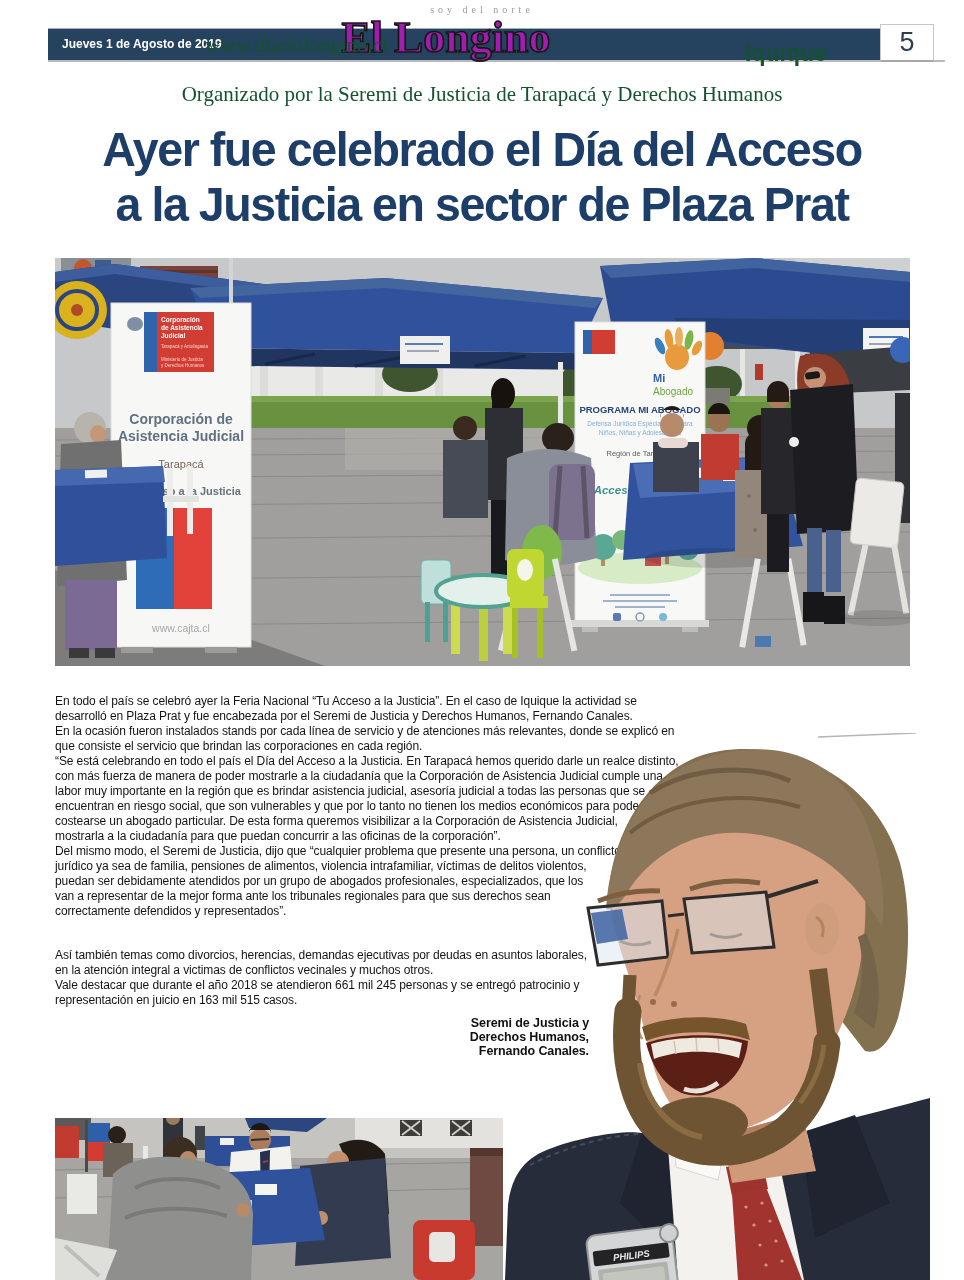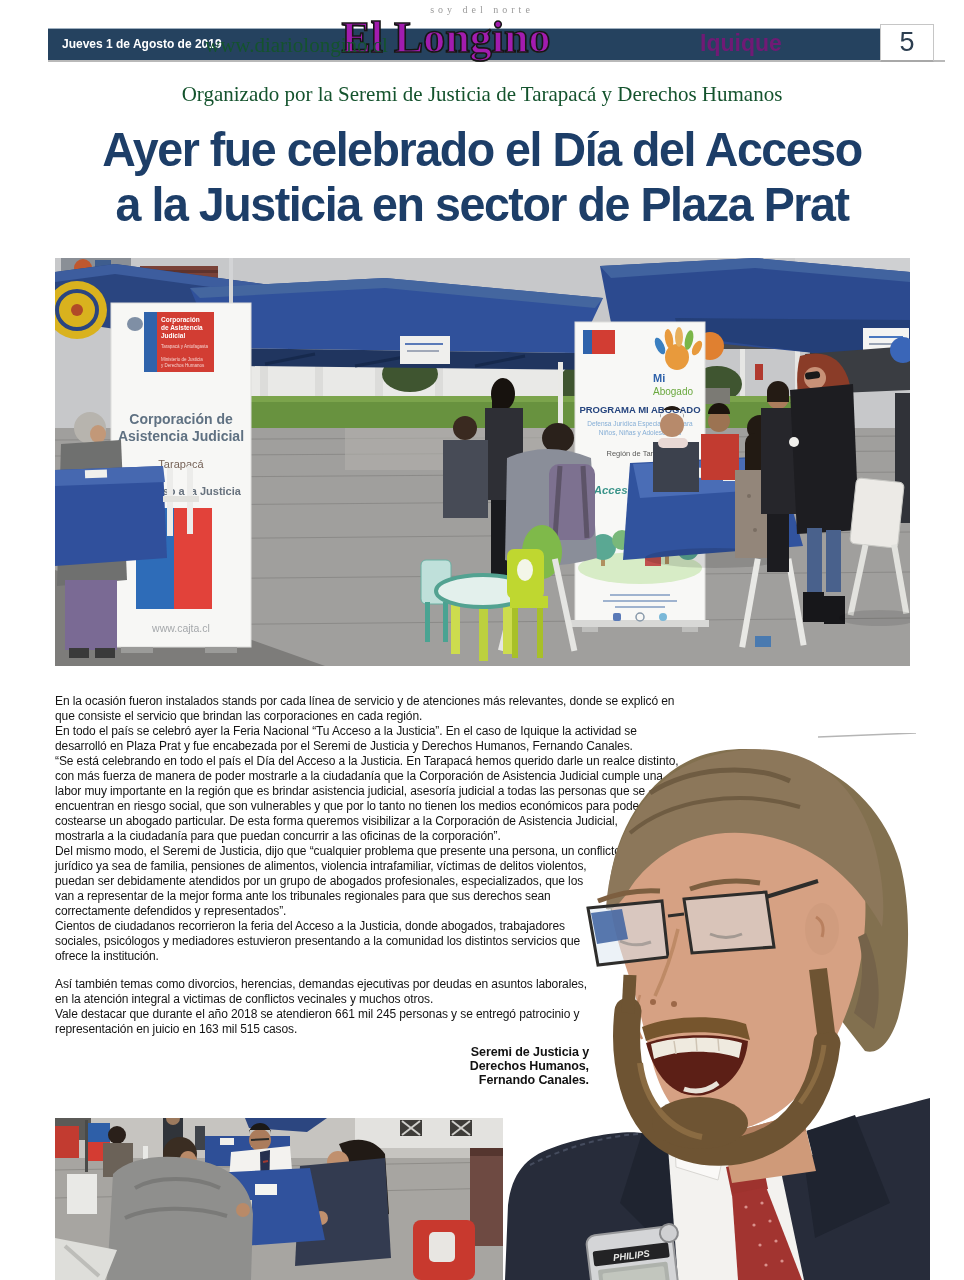--- a/index.html
+++ b/index.html
@@ -10,40 +10,40 @@
           border-top:1px solid #9fb0bf;}
   .bar-shadow{position:absolute;left:48px;top:60px;width:897px;height:2px;background:#b9b9b9;}
   .tagline{position:absolute;left:0;top:4px;width:964px;text-align:center;color:#9a9a9a;
            font-family:"Liberation Serif",serif;font-size:10px;letter-spacing:4px;}
   .masthead{position:absolute;left:0;top:12px;width:892px;text-align:center;
             font-family:"Liberation Serif",serif;font-weight:bold;font-size:44px;color:#a21caf;
             -webkit-text-stroke:1.6px #161616;text-shadow:0 1px 0 #444;z-index:3;}
   .date-label{position:absolute;left:62px;top:37px;color:#fff;font-size:12px;font-weight:bold;z-index:4;}
   .site-label{position:absolute;left:205px;top:33px;color:#14532d;font-size:21px;
               font-family:"Liberation Serif",serif;z-index:4;}
-  .section-label{position:absolute;left:700px;top:30px;width:172px;text-align:left;color:#701a75;
+  .section-label{position:absolute;left:700px;top:40px;width:172px;text-align:center;color:#14532d;
                  font-size:23px;font-weight:bold;z-index:4;}
   .page-num{position:absolute;left:880px;top:24px;width:52px;height:35px;background:#fff;
             border:1px solid #c6c6c6;border-bottom:2px solid #a8a8a8;display:flex;align-items:center;
             justify-content:center;font-size:27px;color:#2c3e50;z-index:4;}
   
   .kicker{position:absolute;left:48px;top:82px;width:868px;text-align:center;color:#14532d;
           font-family:"Liberation Serif",serif;font-size:21px;}
   .headline{position:absolute;left:0;top:122px;width:964px;text-align:center;color:#1d3e68;
             font-size:48px;line-height:55px;font-weight:800;letter-spacing:-1.5px;
             transform:scaleX(.97);transform-origin:50% 0;}
   
   .main-photo{position:absolute;left:55px;top:258px;width:855px;height:408px;}
   .bottom-photo{position:absolute;left:55px;top:1118px;width:448px;height:162px;}
   .portrait{position:absolute;left:470px;top:733px;width:460px;height:547px;}
   
   .article{position:absolute;left:55px;top:694px;width:634px;color:#141414;
            font-size:12px;line-height:15px;letter-spacing:-.1px;text-align:left;}
   .article p{margin:0;}
-  .article p.gap{margin-top:13px;}
+  .article p.gap{margin-top:29px;}
   .sp1{float:right;width:6px;height:95px;}
   .sp2{float:right;clear:right;width:38px;height:70px;}
   .sp3{float:right;clear:right;width:100px;height:430px;}
   .photo-caption{width:140px;margin:8px 100px 0 auto;text-align:right;font-weight:bold;
                  font-size:12.5px;line-height:14px;color:#111;}
   svg text{font-family:"Liberation Sans",sans-serif;}
 </style>
 </head>
 <body>
 
@@ -337,25 +337,24 @@
       <rect x="455" y="338" width="38" height="12" fill="#bfd730"></rect>
       <rect x="457" y="350" width="6" height="50" fill="#a8c028"></rect>
         <rect x="482" y="350" width="6" height="50" fill="#a8c028"></rect>
     </g>
   </svg>
 
   <div class="article">
     <div class="sp1"></div>
       <div class="sp2"></div>
       <div class="sp3"></div>
+    <p>En todo el país se celebró ayer la Feria Nacional “Tu Acceso a la Justicia”. En el caso de Iquique la actividad se desarrolló en Plaza Prat y fue encabezada por el Seremi de Justicia y Derechos Humanos, Fernando Canales.</p>
     <p>En la ocasión fueron instalados stands por cada línea de servicio y de atenciones más relevantes, donde se explicó en que consiste el servicio que brindan las corporaciones en cada región.</p>
-    <p>En todo el país se celebró ayer la Feria Nacional “Tu Acceso a la Justicia”. En el caso de Iquique la actividad se desarrolló en Plaza Prat y fue encabezada por el Seremi de Justicia y Derechos Humanos, Fernando Canales.</p>
     <p>“Se está celebrando en todo el país el Día del Acceso a la Justicia. En Tarapacá hemos querido darle un realce distinto, con más fuerza de manera de poder mostrarle a la ciudadanía que la Corporación de Asistencia Judicial cumple una labor muy importante en la región que es brindar asistencia judicial, asesoría judicial a todas las personas que se encuentran en riesgo social, que son vulnerables y que por lo tanto no tienen los medios económicos para poder costearse un abogado particular. De esta forma queremos visibilizar a la Corporación de Asistencia Judicial, mostrarla a la ciudadanía para que puedan concurrir a las oficinas de la corporación”.</p>
     <p>Del mismo modo, el Seremi de Justicia, dijo que “cualquier problema que presente una persona, un conflicto jurídico ya sea de familia, pensiones de alimentos, violencia intrafamiliar, víctimas de delitos violentos, puedan ser debidamente atendidos por un grupo de abogados profesionales, especializados, que los van a representar de la mejor forma ante  los tribunales regionales para que sus derechos sean correctamente defendidos y representados”.</p>
-    <p>Cientos de ciudadanos recorrieron la feria del Acceso a la Justicia, donde abogados, trabajadores sociales, psicólogos y mediadores estuvieron presentando a la comunidad los distintos servicios que ofrece la institución.</p>
     <p class="gap">Así también temas como divorcios, herencias, demandas ejecutivas por deudas en asuntos laborales, en la atención integral a victimas de conflictos vecinales y muchos otros.</p>
     <p>Vale destacar que durante el año 2018 se atendieron  661 mil 245 personas y se entregó patrocinio y representación en juicio en 163 mil 515 casos.</p>
     <div class="photo-caption">Seremi de Justicia y Derechos Humanos, Fernando Canales.</div>
   </div>
 
   <svg class="portrait" viewBox="0 0 460 547">
     <line x1="348" y1="4" x2="446" y2="0" stroke="#b5b5b5" stroke-width="1.5"></line>
 
     <path d="M35,547 L38,472 C42,440 56,424 82,415 C112,404 152,397 172,400 L198,411
              C226,421 248,425 268,419 L330,400 C370,388 430,373 460,365 L460,547 Z" fill="#272c3a"></path>

